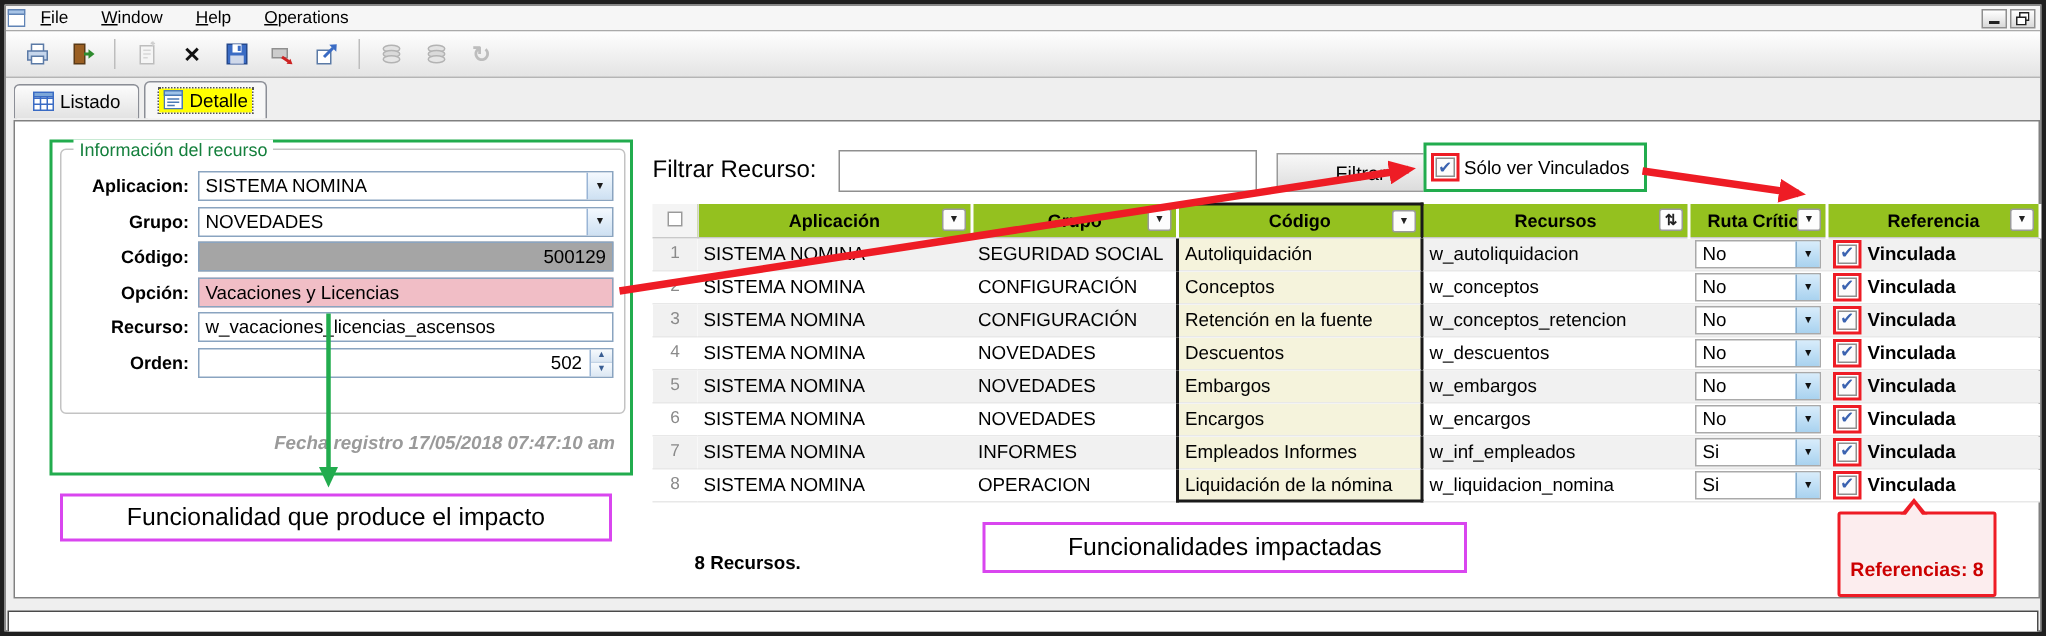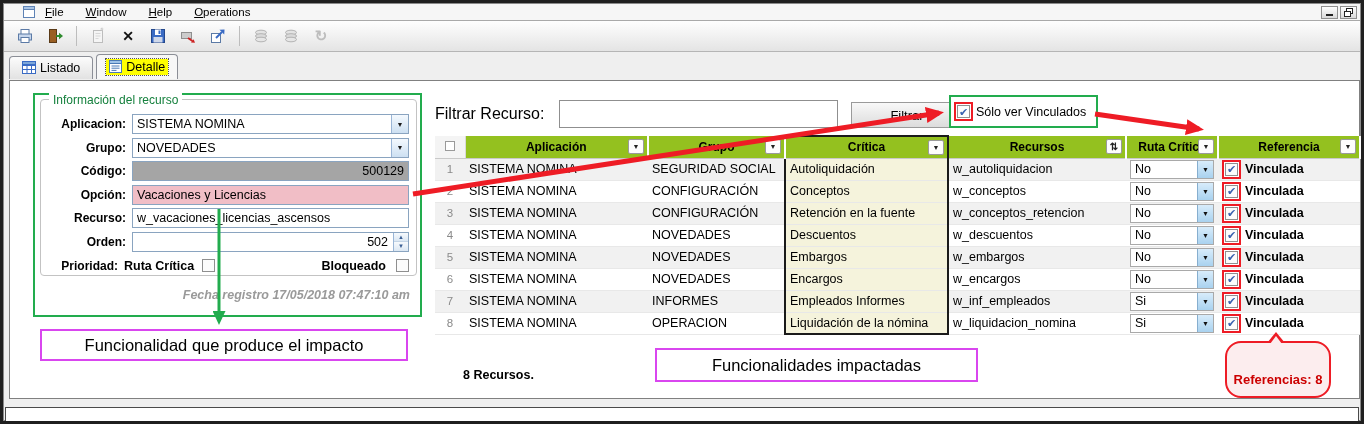--- a/index.html
+++ b/index.html
@@ -10,21 +10,21 @@
     position:relative; width:1364px; height:424px;
     border:3px solid #1f1f1f; background:#efefef;
     box-shadow: inset 0 0 0 1px #8a8a8a;
     overflow:hidden;
   }
 
   
   .menubar {
     position:absolute; left:1px; top:1px; right:1px; height:17px;
     background:#f6f6f6; border-bottom:1px solid #a9a9a9;
-    display:flex; align-items:center; padding-left:19px; font-size:11.5px; color:#000;
+    display:flex; align-items:center; padding-left:1px; font-size:11.5px; color:#000;
   }
   .win-ico { width:12px; height:12px; margin-right:10px; display:inline-block; }
   .menu-item { display:inline-block; margin-right:22px; cursor:default; }
   .menu-item::first-letter { text-decoration:underline; }
   .win-controls { margin-left:auto; display:flex; gap:2px; padding-right:3px; }
   .wc-btn {
     width:17px; height:13px; border:1px solid #8f8f8f; background:linear-gradient(#ffffff,#d9d9d9);
     display:flex; align-items:center; justify-content:center;
   }
   .min-glyph { width:7px; height:2px; background:#222; margin-top:6px; }
@@ -161,21 +161,21 @@
     display:flex; align-items:center; justify-content:center; font-size:7px; color:#111;
   }
   td.c-ref .refwrap { display:flex; align-items:center; gap:4px; }
   td.c-ref b { font-size:12.5px; }
 
   #recursos-footer { position:absolute; left:453px; top:287px; font-size:12.5px; font-weight:bold; }
 
   
   #ref-callout {
     position:absolute; left:1215px; top:260px; width:106px; height:57px;
-    border:2px solid #EE1C25; border-radius:16px; background:#FCEDEE;
+    border:2px solid #EE1C25; border-radius:2px; background:#FCEDEE;
     display:flex; align-items:flex-end; justify-content:center; padding-bottom:9px;
     font-size:13px; font-weight:bold; color:#CC0000;
   }
   #ref-callout::before {
     content:""; position:absolute; top:-11px; left:40px;
     border-left:9px solid transparent; border-right:9px solid transparent; border-bottom:11px solid #EE1C25;
   }
   #ref-callout::after {
     content:""; position:absolute; top:-7px; left:43px;
     border-left:6px solid transparent; border-right:6px solid transparent; border-bottom:8px solid #FCEDEE;
@@ -352,28 +352,20 @@
           <span class="flabel">Orden:</span>
           <span class="ffield f-num">
             <span>502</span>
             <span class="spinner">
               <span class="spin-half">▲</span>
               <span class="spin-half">▼</span>
             </span>
           </span>
         </div>
 
-        <div class="frow" style="margin-top:4px;">
-          <span class="flabel" style="width:78px;">Prioridad:</span>
-          <span style="font-weight:bold; font-size:12.5px; margin-right:8px;">Ruta Crítica</span>
-          <span class="chkbox"></span>
-          <span style="flex:1;"></span>
-          <span style="font-weight:bold; font-size:12.5px; margin-right:10px;">Bloqueado</span>
-          <span class="chkbox"></span>
-        </div>
       </div>
       <div class="fecha">Fecha registro 17/05/2018 07:47:10 am</div>
     </div>
 
     <div class="anno" id="anno-left">Funcionalidad que produce el impacto</div>
 
     <span id="filter-label">Filtrar Recurso:</span>
     <input id="filter-input" type="text" value="" style="">
     <button id="filter-btn">Filtrar</button>
 
@@ -406,21 +398,21 @@
               </span>
             </th>
         <th>
               <span class="thwrap">
                 <span>Grupo</span>
                 <span class="th-filter">▼</span>
               </span>
             </th>
         <th class="h-opc">
               <span class="thwrap">
-                <span>Crítica</span>
+                <span>Código</span>
                 <span class="th-filter">▼</span>
               </span>
             </th>
         <th>
               <span class="thwrap">
                 <span>Recursos</span>
                 <span class="th-filter th-sort">⇅</span>
               </span>
             </th>
         <th>

